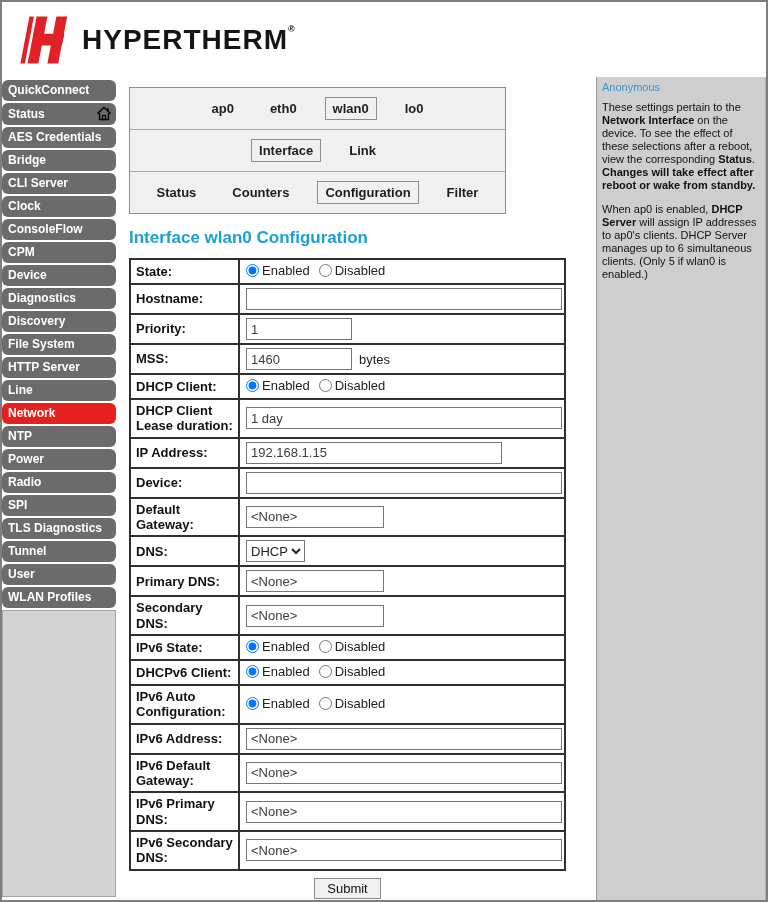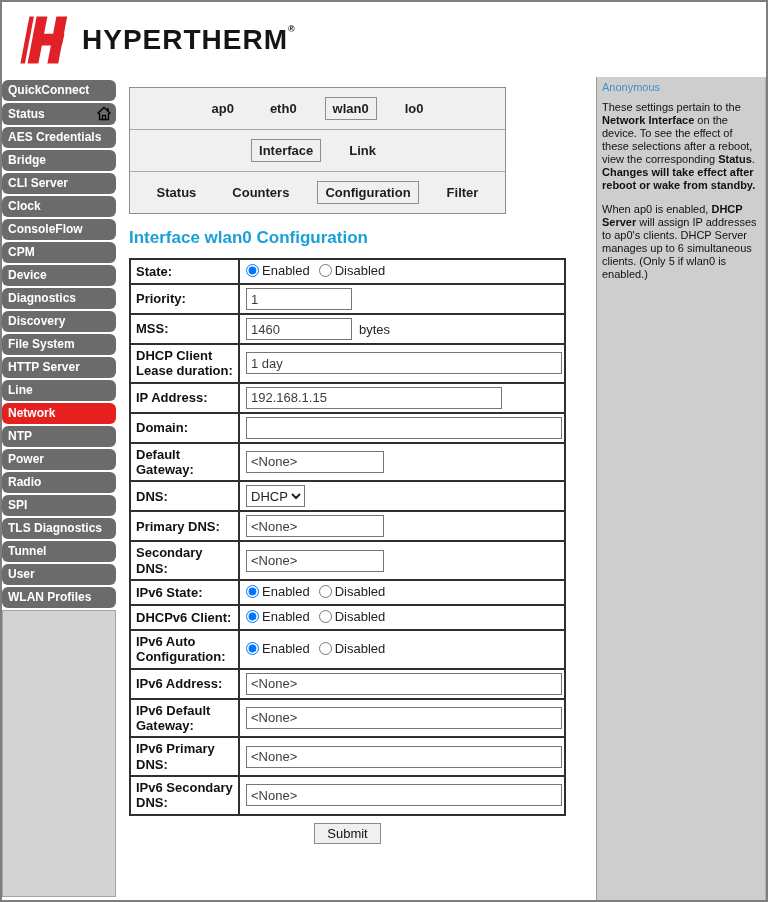--- a/index.html
+++ b/index.html
@@ -187,37 +187,51 @@
               <td class="lbl">State:</td>
               <td class="val"><label class="radio-label">
                   <input type="radio" name="radio-group-0" checked="" style="">
                   <span>Enabled</span>
                 </label><label class="radio-label">
                   <input type="radio" name="radio-group-0" style="">
                   <span>Disabled</span>
                 </label></td>
             </tr>
             <tr>
+              <td class="lbl">Hostname:</td>
+              <td class="val"><input type="text" class="w-long" style=""></td>
+            </tr>
+            <tr>
               <td class="lbl">Priority:</td>
               <td class="val"><input type="text" class="w-small" value="1" style=""></td>
             </tr>
             <tr>
               <td class="lbl">MSS:</td>
               <td class="val"><input type="text" class="w-small" value="1460" style=""><span class="suffix">bytes</span></td>
             </tr>
             <tr>
+              <td class="lbl">DHCP Client:</td>
+              <td class="val"><label class="radio-label">
+                  <input type="radio" name="radio-group-4" checked="" style="">
+                  <span>Enabled</span>
+                </label><label class="radio-label">
+                  <input type="radio" name="radio-group-4" style="">
+                  <span>Disabled</span>
+                </label></td>
+            </tr>
+            <tr>
               <td class="lbl">DHCP Client Lease duration:</td>
               <td class="val"><input type="text" class="w-long" value="1 day" style=""></td>
             </tr>
             <tr>
               <td class="lbl">IP Address:</td>
               <td class="val"><input type="text" class="w-medium" value="192.168.1.15" style=""></td>
             </tr>
             <tr>
-              <td class="lbl">Domain:</td>
+              <td class="lbl">Device:</td>
               <td class="val"><input type="text" class="w-long" style=""></td>
             </tr>
             <tr>
               <td class="lbl">Default Gateway:</td>
               <td class="val"><input type="text" class="w-short" value="&lt;None&gt;" style=""></td>
             </tr>
             <tr>
               <td class="lbl">DNS:</td>
               <td class="val"><select><option>DHCP</option></select></td>
             </tr>

